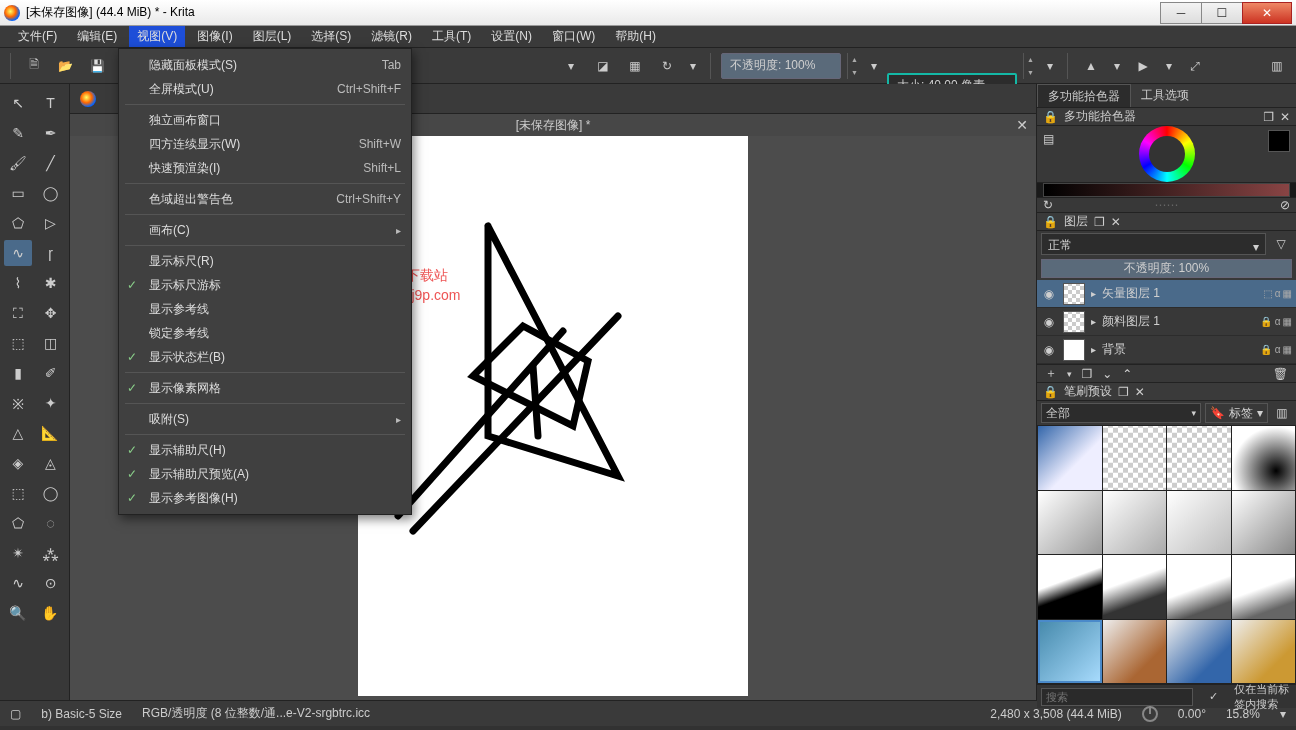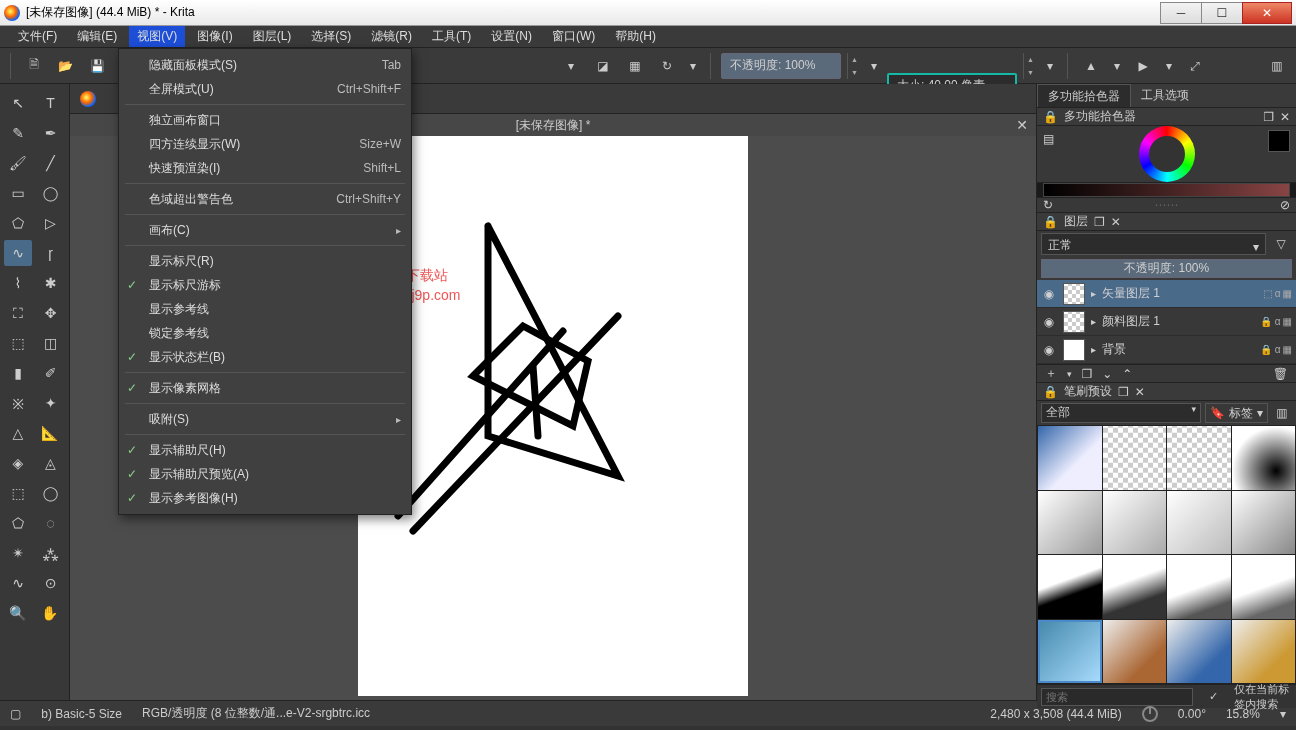--- a/index.html
+++ b/index.html
@@ -57,21 +57,21 @@
 .layer-opacity { height:24px; margin:2px 4px; background:#5a6a7a; border:1px solid #667; display:flex; align-items:center; justify-content:center; font-size:12px; }
 .layer { height:28px; display:flex; align-items:center; padding:0 4px; gap:6px; border-bottom:1px solid #2c2c2c; }
 .layer.active { background:#4a6a8a; }
 .layer .eye { width:16px; text-align:center; }
 .layer .thumb { width:22px; height:22px; border:1px solid #555; }
 .layer .name { flex:1; font-size:12px; }
 .layer .r { display:flex; gap:2px; font-size:10px; color:#aaa; }
 .layer-btns { height:28px; display:flex; align-items:center; gap:10px; padding:0 8px; border-top:1px solid #222; }
 .brush-head { display:flex; align-items:center; height:22px; padding:0 6px; gap:6px; background:#3a3a3a; border-top:1px solid #222; border-bottom:1px solid #222; }
 .brush-filter { display:flex; height:24px; align-items:center; gap:4px; padding:0 4px; }
-.brush-filter .sel { flex:1; background:#2c2c2c; border:1px solid #555; height:20px; padding:0 4px; display:flex; align-items:flex-start; }
+.brush-filter .sel { flex:1; background:#2c2c2c; border:1px solid #555; height:20px; padding:0 4px; display:flex; align-items:center; }
 .brushgrid { display:grid; grid-template-columns: repeat(4,1fr); gap:1px; background:#222; padding:1px; }
 .brush { aspect-ratio:1; background:#ddd; position:relative; overflow:hidden; }
 .brush.sel { outline:2px solid #4a8aca; outline-offset:-2px; background:#9cb; }
 .search-row { height:24px; display:flex; align-items:center; padding:0 4px; gap:16px; border-top:1px solid #222; background:#333; }
 .search-row input { flex:1; background:#2a2a2a; border:1px solid #555; color:#888; height:18px; padding:0 4px; font-size:11px; }
 
 .statusbar { height: 26px; background: #3a3a3a; border-top: 1px solid #222; display: flex; align-items: center; padding: 0 10px; gap: 20px; font-size: 12px; color: #ccc; }
 .statusbar .sp { flex: 1; }
 .rot-dial { width:16px;height:16px;border:2px solid #888;border-radius:50%; position:relative; }
 .rot-dial::after { content:''; position:absolute; left:5px; top:-2px; width:2px; height:8px; background:#888; }
@@ -366,21 +366,21 @@
     <div class="dd-item">
       <span>全屏模式(U)</span>
       <span class="sc">Ctrl+Shift+F</span>
     </div>
     <div class="dd-sep"></div>
     <div class="dd-item">
       <span>独立画布窗口</span>
     </div>
     <div class="dd-item">
       <span>四方连续显示(W)</span>
-      <span class="sc">Size+W</span>
+      <span class="sc">Shift+W</span>
     </div>
     <div class="dd-item">
       <span>快速预渲染(I)</span>
       <span class="sc">Shift+L</span>
     </div>
     <div class="dd-sep"></div>
     <div class="dd-item">
       <span>色域超出警告色</span>
       <span class="sc">Ctrl+Shift+Y</span>
     </div>

